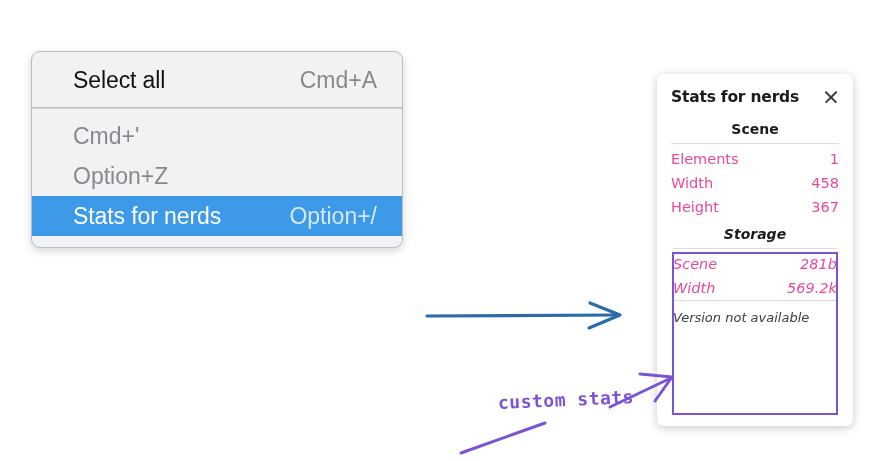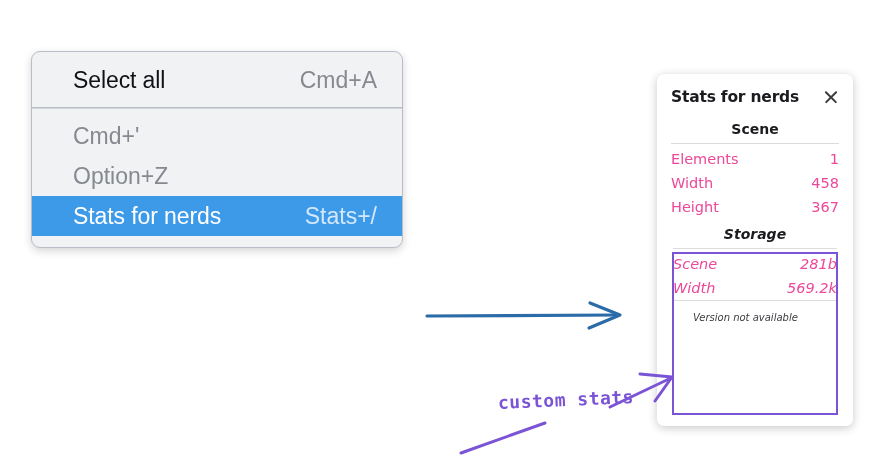--- a/index.html
+++ b/index.html
@@ -140,27 +140,26 @@
     display: flex;
     align-items: center;
     justify-content: space-between;
     height: 24px;
     font-size: 14.5px;
     color: #ec4899;
   }
   .stat-row .sr-label { white-space: nowrap; }
   .stat-row .sr-value { white-space: nowrap; }
   .stat-note {
-    font-size: 10px;
+    font-size: 13px;
     color: #3c3c41;
     height: 26px;
     display: flex;
     align-items: center;
     white-space: nowrap;
-    padding-left: 20px;
   }
 
   
   #custom-stats-box {
     position: absolute;
     left: 15px;
     top: 178px;
     width: 166px;
     height: 163px;
     border: 2px solid #7b54d6;
@@ -212,21 +211,21 @@
 
   <div class="menu-section second">
     <div class="menu-item">
       <span class="mi-shortcut">Cmd+'</span>
     </div>
     <div class="menu-item">
       <span class="mi-shortcut">Option+Z</span>
     </div>
     <div class="menu-item selected">
       <span class="mi-label">Stats for nerds</span>
-      <span class="mi-shortcut">Stats+/</span>
+      <span class="mi-shortcut">Option+/</span>
     </div>
   </div>
 
 </div>
 
 <div id="stats-panel">
 
   <div class="panel-header">
     <span class="panel-title">Stats for nerds</span>
     <span class="close-icon"></span>

